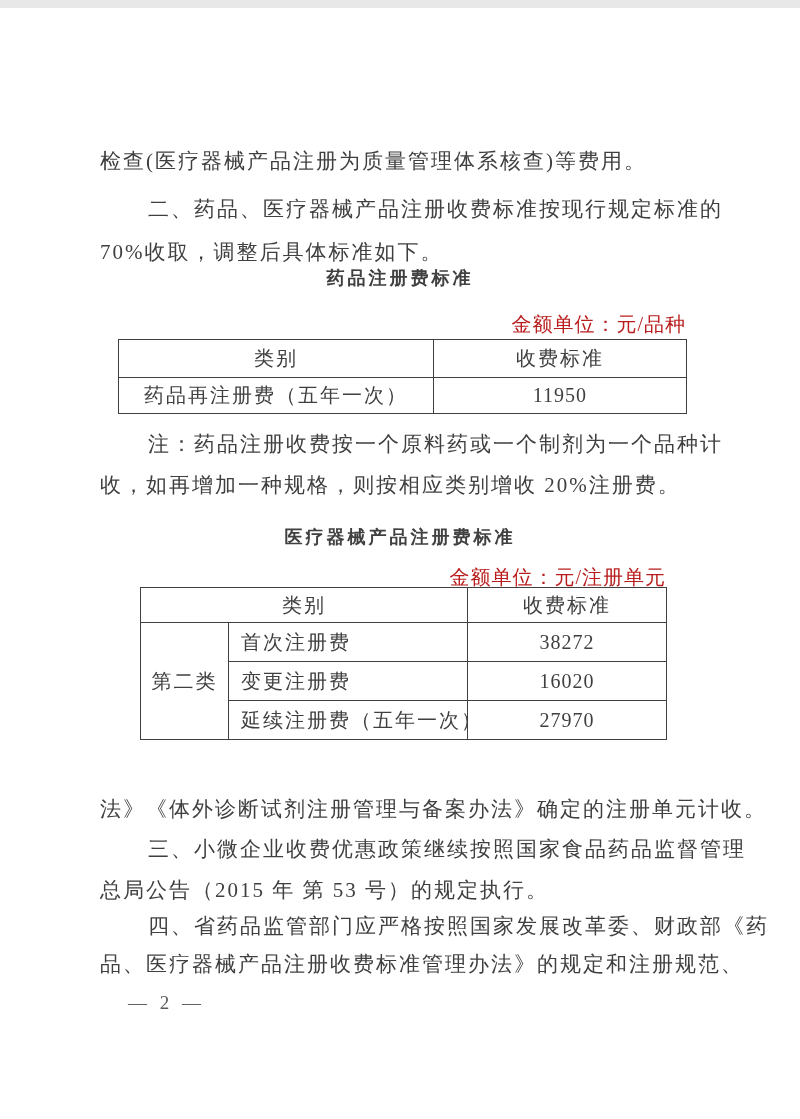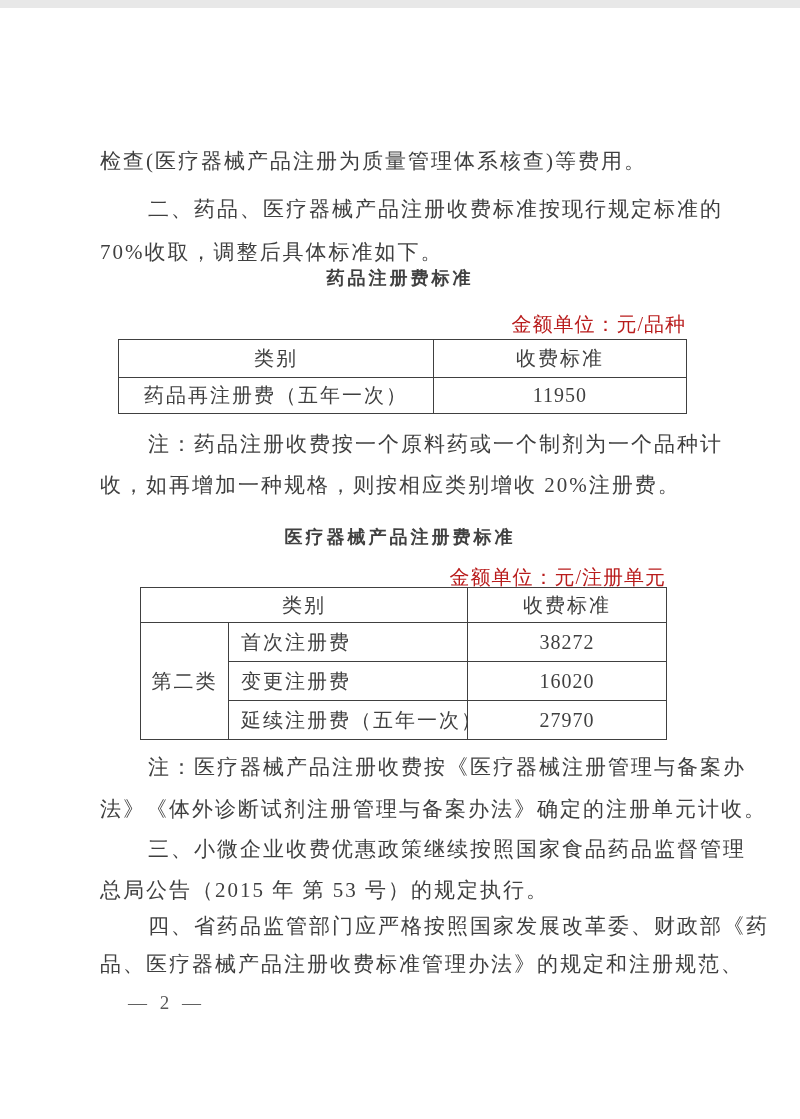--- a/index.html
+++ b/index.html
@@ -140,21 +140,20 @@
       <td class="item-cell">变更注册费</td>
       <td class="digits">16020</td>
     </tr>
     <tr class="body">
       <td class="item-cell">延续注册费（五年一次）</td>
       <td class="digits">27970</td>
     </tr>
   </tbody>
     </table>
 
-  <div class="line indent" style="top:744px">注：医疗器械产品注册收费按《医疗器械注册管理与备案办</div>
   <div class="line indent" style="top:826px">三、小微企业收费优惠政策继续按照国家食品药品监督管理</div>
 
   <div class="line" style="top:786px">法》《体外诊断试剂注册管理与备案办法》确定的注册单元计收。</div>
   <div class="line" style="top:867px">总局公告（2015 年 第 53 号）的规定执行。</div>
   <div class="line indent" style="top:903px">四、省药品监管部门应严格按照国家发展改革委、财政部《药</div>
   <div class="line" style="top:941px">品、医疗器械产品注册收费标准管理办法》的规定和注册规范、</div>
 
   <div class="page-number">— 2 —</div>
 
 </div>

